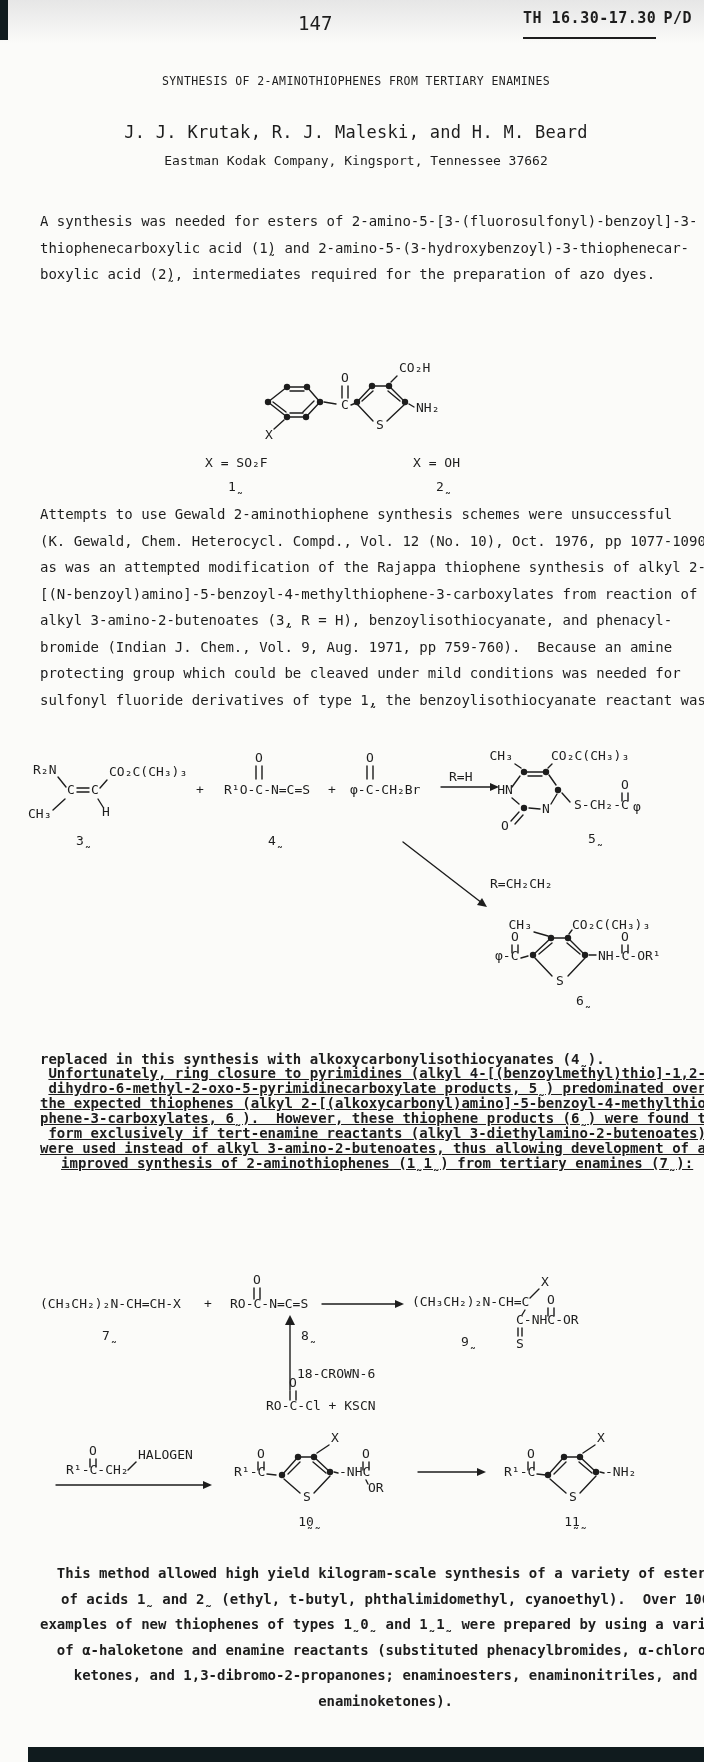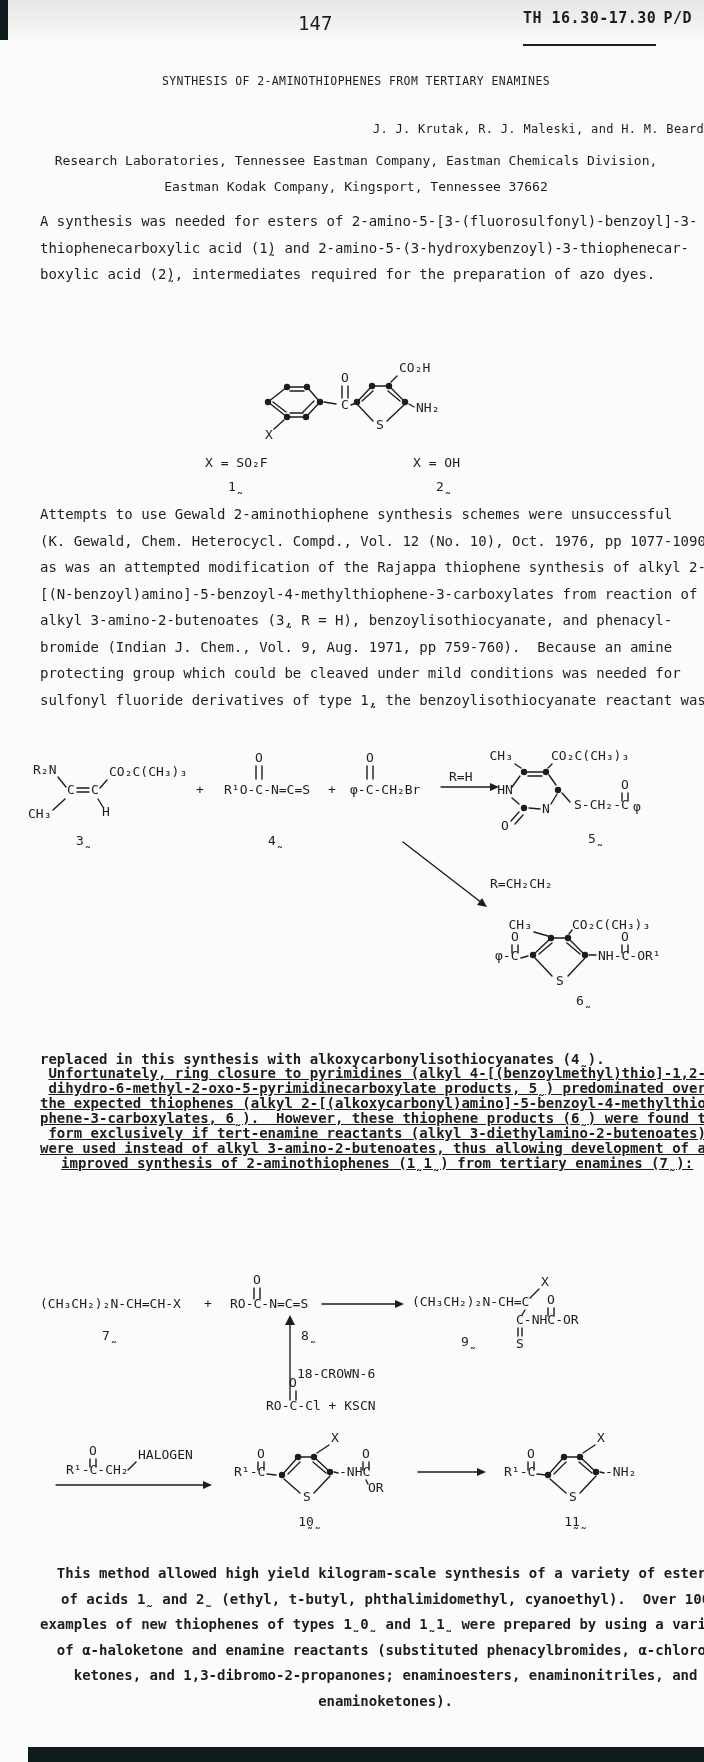--- a/index.html
+++ b/index.html
@@ -9,24 +9,24 @@
     font-family:"DejaVu Sans Mono","Liberation Mono",monospace;
   }
   .page::before{
     content:"";position:absolute;top:0;left:0;right:0;height:44px;
     background:linear-gradient(#e6e6e6,rgba(230,230,230,0));pointer-events:none;
   }
   .mark-tl{position:absolute;left:0;top:0;width:8px;height:40px;background:#101b1e;}
   .bottom-bar{position:absolute;left:28px;right:0;top:1747px;height:15px;background:#101b1e;}
   .hdr-num{position:absolute;top:12px;left:298px;font-size:19px;}
   .hdr-session{position:absolute;top:9px;right:12px;font-size:15px;font-weight:bold;letter-spacing:.5px;}
-  .hdr-session .ul{border-bottom:2px solid #1d1d1d;padding-bottom:17px;margin-right:7px;}
+  .hdr-session .ul{border-bottom:2px solid #1d1d1d;padding-bottom:10px;margin-right:7px;}
   .cline{position:absolute;left:8px;right:0;text-align:center;}
   .title{top:74px;font-size:11.5px;letter-spacing:.4px;}
-  .authors{top:122px;font-size:12px;letter-spacing:.3px;text-align:right;}
+  .authors{top:122px;font-size:17px;letter-spacing:.3px;}
   .affil{top:148px;font-size:13px;line-height:26px;}
   .para{position:absolute;left:40px;font-size:14px;line-height:26.5px;white-space:pre;}
   .p1{top:208px;}
   .p2{top:501px;}
   .p3{top:1046px;}
   .p4{top:1066px;line-height:15px;text-decoration:underline;}
   .p5{top:1561px;line-height:25.5px;}
   .b{font-weight:bold;text-align:center;}
   svg.scheme{position:absolute;left:0;overflow:visible;}
   svg text{font-size:13px;fill:#1d1d1d;font-family:"DejaVu Sans Mono","Liberation Mono",monospace;}
@@ -42,21 +42,20 @@
   <div class="mark-tl"></div>
 
   <div class="hdr-num">147</div>
   <div class="hdr-session">
     <span class="ul">TH 16.30-17.30</span><span>P/D</span>
   </div>
 
   <div class="cline title">SYNTHESIS OF 2-AMINOTHIOPHENES FROM TERTIARY ENAMINES</div>
   <div class="cline authors">J. J. Krutak, R. J. Maleski, and H. M. Beard</div>
   <div class="cline affil">
-    <div>Research Laboratories, Tennessee Eastman Company, Eastman Chemicals Division,</div>
     <div>Eastman Kodak Company, Kingsport, Tennessee  37662</div>
   </div>
 
   <div class="para p1">A synthesis was needed for esters of 2-amino-5-[3-(fluorosulfonyl)-benzoyl]-3-
 thiophenecarboxylic acid (1̰) and 2-amino-5-(3-hydroxybenzoyl)-3-thiophenecar-
 boxylic acid (2̰), intermediates required for the preparation of azo dyes.</div>
 
   <svg class="scheme" style="top:330px" width="704" height="172" viewBox="0 0 704 172">
     <g>
       <circle class="dot" cx="268" cy="72" r="3.2"></circle>

